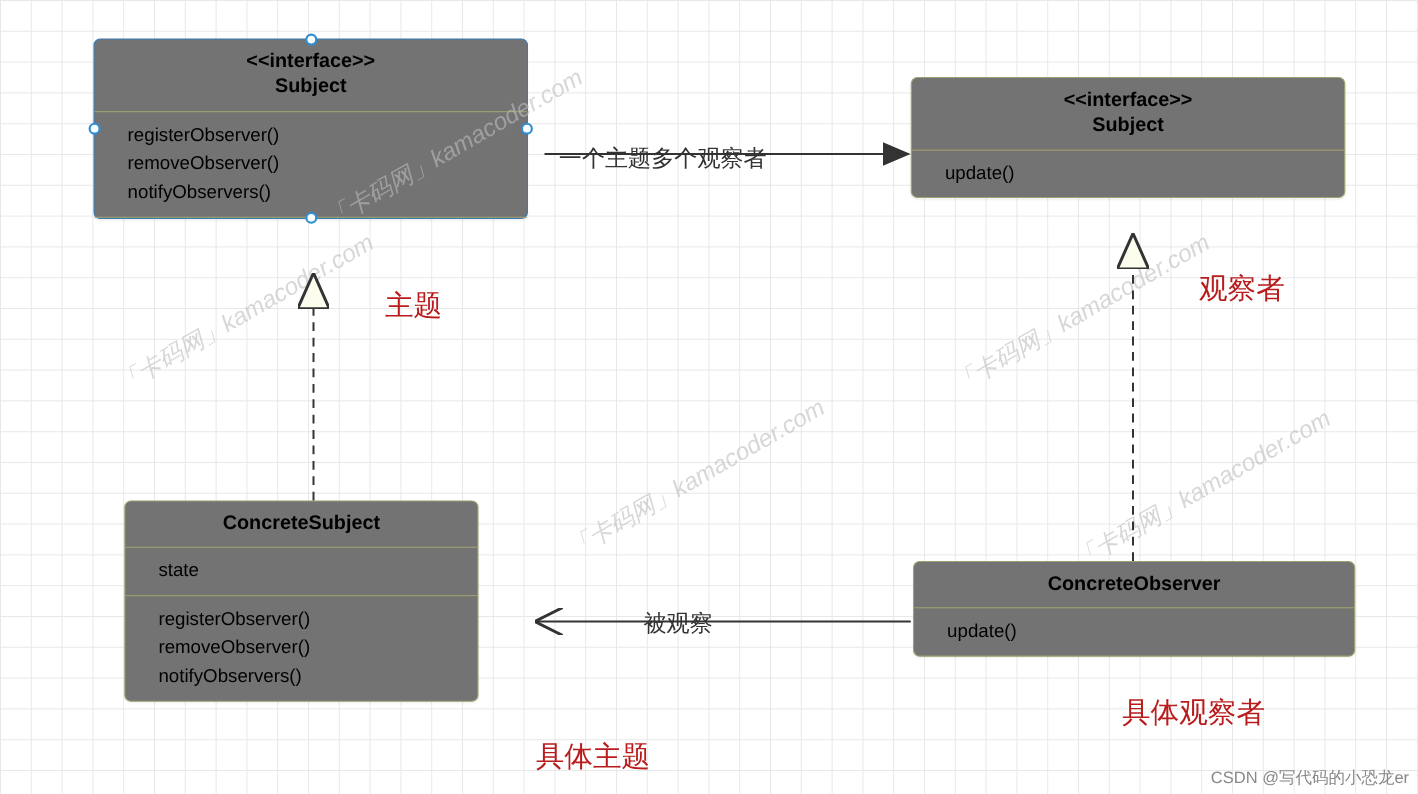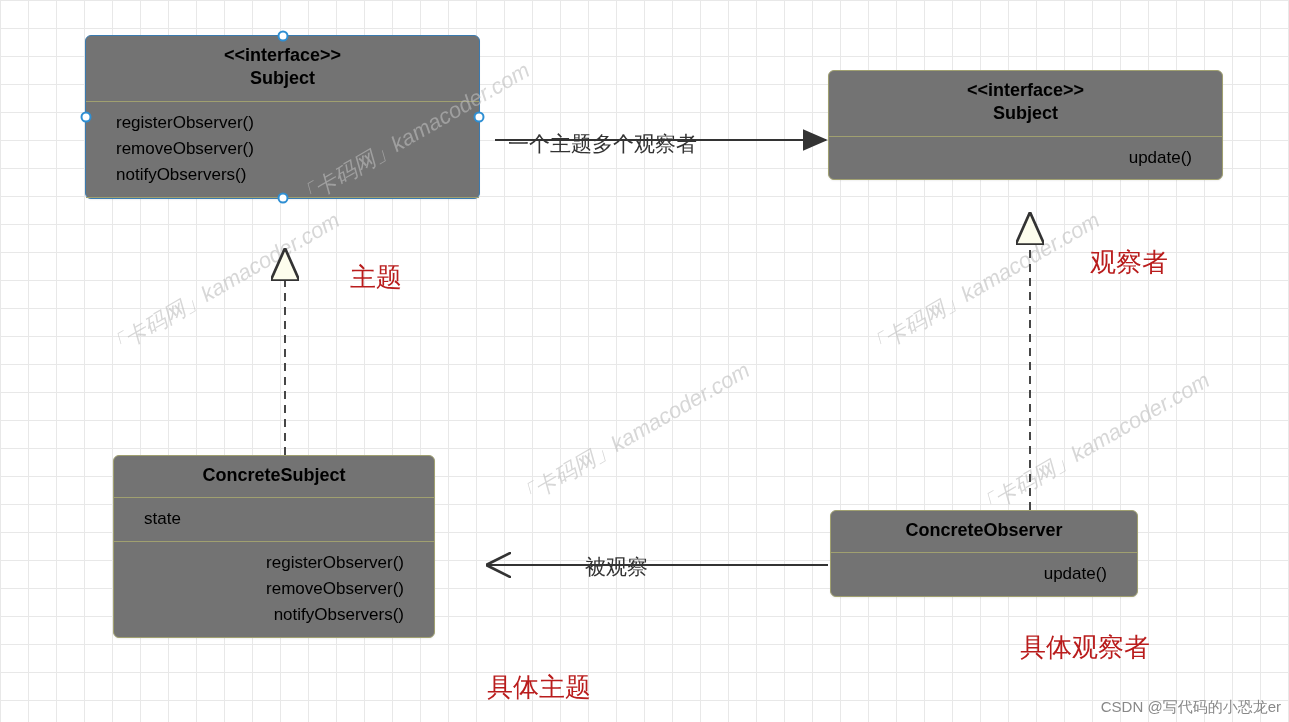--- a/index.html
+++ b/index.html
@@ -31,21 +31,21 @@
       font-size: 18px;
       line-height: 1.3;
     }
     .uml-head .stereo { font-weight: bold; }
     .uml-section {
       border-bottom: 1.5px solid #a0a070;
       padding: 8px 30px;
       font-size: 17px;
       line-height: 1.55;
     }
-    .uml-section:last-child { border-bottom: none; text-align: right; }
+    .uml-section:last-child { border-bottom: none; }
     .label {
       position: absolute;
       color: #b91c1c;
       font-size: 26px;
       font-weight: 500;
     }
     .conn-label {
       position: absolute;
       color: #333;
       font-size: 21px;
@@ -118,21 +118,21 @@
   <div class="uml-section">
     <div>state</div>
   </div>
   <div class="uml-section">
     <div>registerObserver()</div>
     <div>removeObserver()</div>
     <div>notifyObservers()</div>
   </div>
 </div>
 
-<div class="uml-box" style="left:830px; top:510px; width:308px;">
+<div class="uml-box" style="left:830px; top:510px; width:402px;">
   <div class="uml-head">
     <div>ConcreteObserver</div>
   </div>
   <div class="uml-section">
     <div>update()</div>
   </div>
 </div>
 
 <div class="label" style="left:350px; top:260px;">主题</div>
 <div class="label" style="left:1090px; top:245px;">观察者</div>

